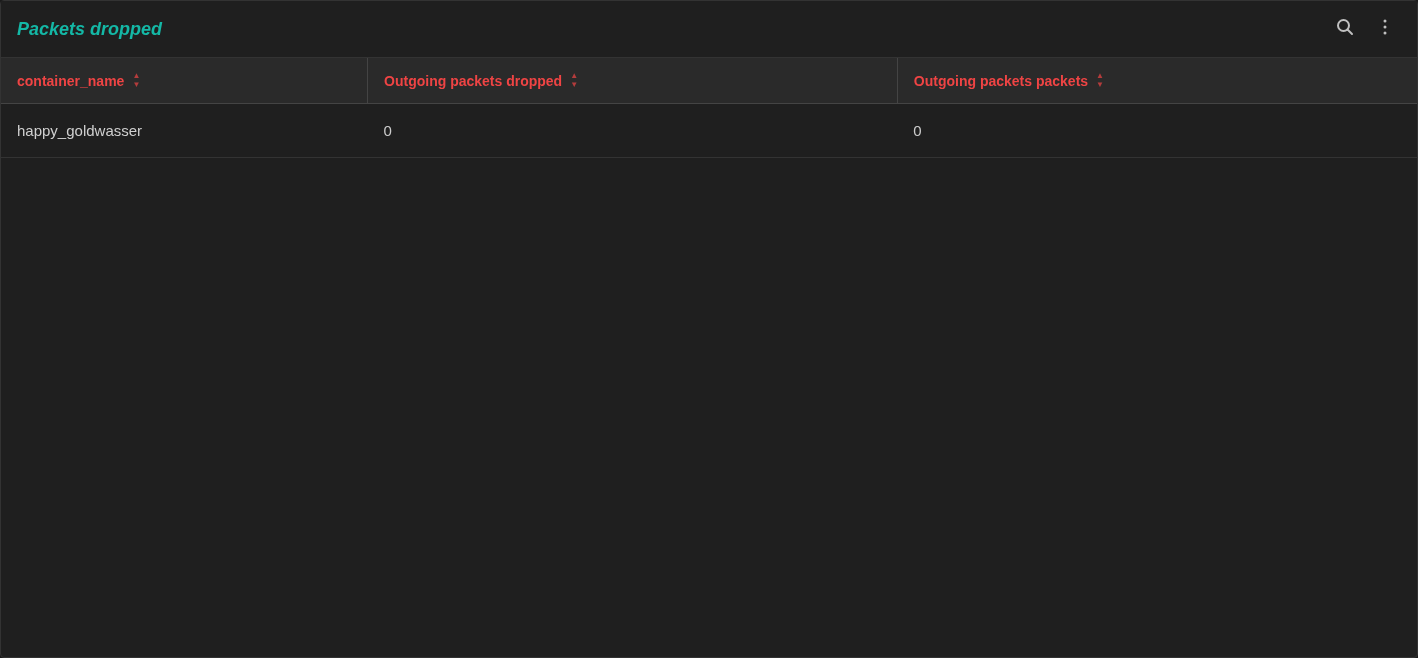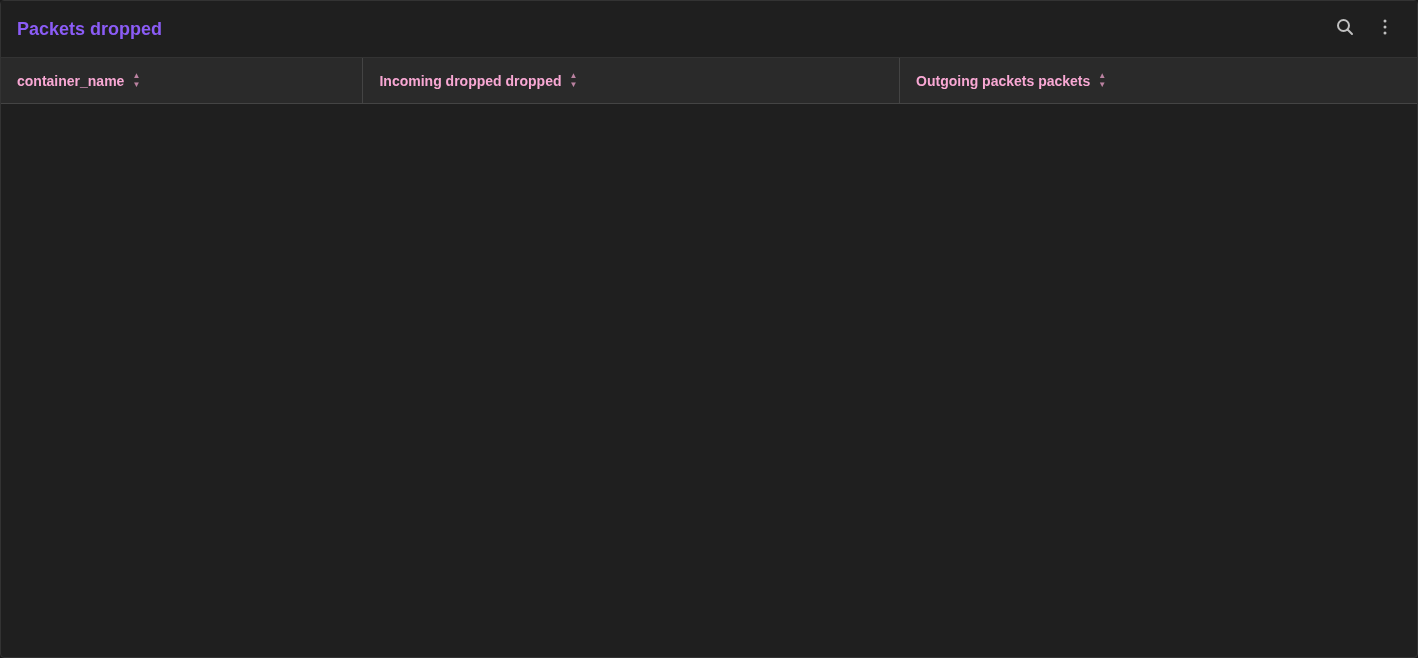--- a/index.html
+++ b/index.html
@@ -33,21 +33,22 @@
       justify-content: space-between;
       padding: 12px 16px;
       border-bottom: 1px solid #333;
       min-height: 56px;
       background-color: #1f1f1f;
     }
 
     .panel-title {
       font-size: 18px;
       font-weight: 700;
-      color: #8b5cf6;
+      color: #14b8a6;
+      font-style: italic;
     }
 
     .panel-actions {
       display: flex;
       align-items: center;
       gap: 8px;
     }
 
     .icon-btn {
       background: none;
@@ -76,21 +77,21 @@
     thead tr {
       background-color: #2a2a2a;
       border-bottom: 1px solid #444;
     }
 
     th {
       padding: 14px 16px;
       text-align: left;
       font-size: 14px;
       font-weight: 700;
-      color: #f9a8d4;
+      color: #ef4444;
       user-select: none;
       white-space: nowrap;
     }
 
     th:not(:last-child) {
       border-right: 1px solid #444;
     }
 
     .th-inner {
       display: flex;
@@ -163,29 +164,34 @@
       <thead>
         <tr>
           <th>
             <div class="th-inner">
               <span>container_name</span>
               <span class="sort-icon"></span>
             </div>
           </th>
           <th>
             <div class="th-inner">
-              <span>Incoming dropped dropped</span>
+              <span>Outgoing packets dropped</span>
               <span class="sort-icon"></span>
             </div>
           </th>
           <th>
             <div class="th-inner">
               <span>Outgoing packets packets</span>
               <span class="sort-icon"></span>
             </div>
           </th>
         </tr>
       </thead>
       <tbody id="table-body">
+      <tr>
+            <td>happy_goldwasser</td>
+            <td>0</td>
+            <td>0</td>
+          </tr>
         </tbody>
     </table>
   </div>
 </div>
 
 </body></html>

